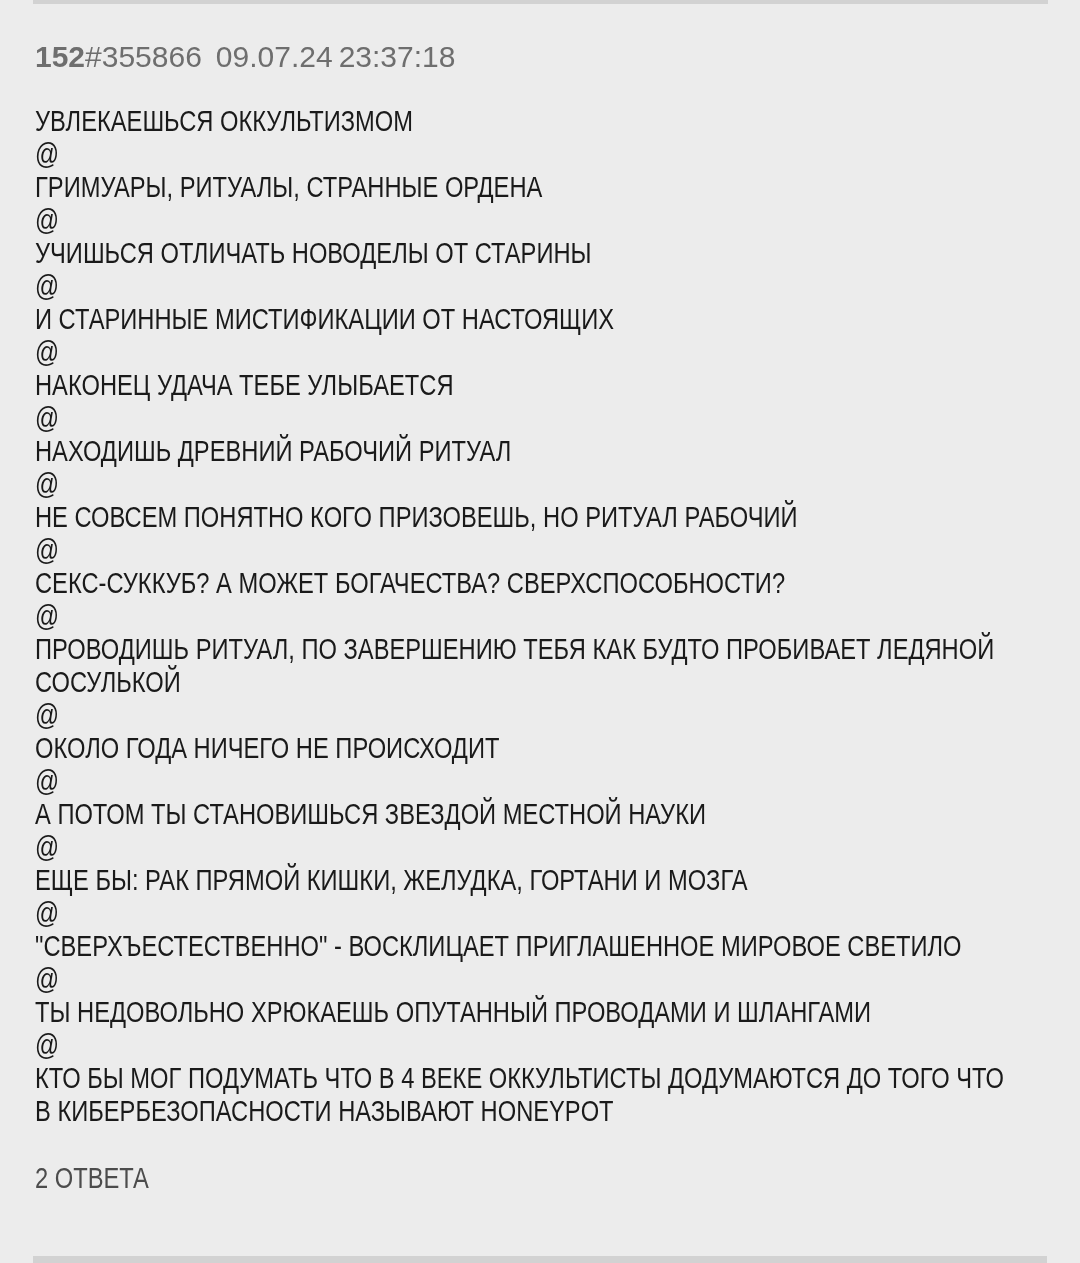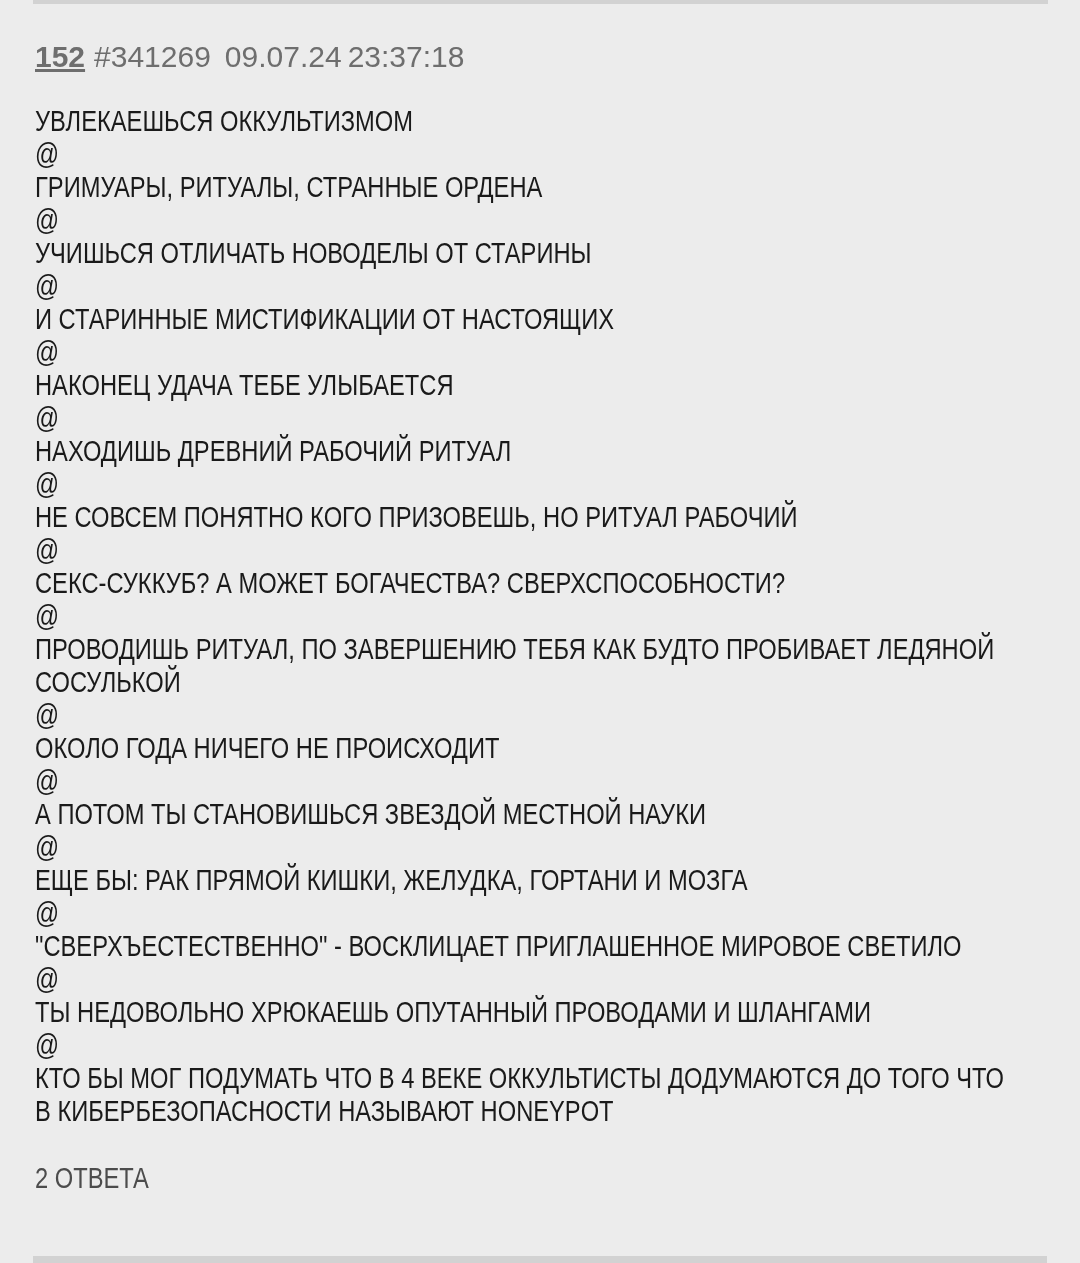--- a/index.html
+++ b/index.html
@@ -23,21 +23,21 @@
     left: 35px;
     top: 40px;
     right: 0;
   }
   .post-header {
     font-size: 30px;
     line-height: 33px;
     color: var(--header_muted, #6e6e6e);
     white-space: nowrap;
   }
-  .post-header .idx { font-weight: bold; margin-right: 9px; text-decoration: underline; }
+  .post-header .idx { font-weight: bold; margin-right: 0; }
   .post-header .pid { margin-right: 14px; }
   .post-header .pdate { margin-right: 6px; }
 
   .post-body {
     margin-top: 31px;
     width: 1250px;
     transform: scaleX(0.79);
     transform-origin: 0 0;
     font-size: 30px;
     line-height: 33px;
@@ -56,21 +56,21 @@
     white-space: nowrap;
   }
 </style>
 </head>
 <body>
 
 <div class="edge-strip top"></div>
 
 <div class="post">
   <div class="post-header">
-    <span class="idx">152</span><span class="pid">#341269</span><span class="pdate">09.07.24</span><span class="ptime">23:37:18</span>
+    <span class="idx">152</span><span class="pid">#355866</span><span class="pdate">09.07.24</span><span class="ptime">23:37:18</span>
   </div>
 
   <div class="post-body" id="post-body">
       <div class="post-line">УВЛЕКАЕШЬСЯ ОККУЛЬТИЗМОМ</div>
       <div class="post-line">@</div>
       <div class="post-line">ГРИМУАРЫ, РИТУАЛЫ, СТРАННЫЕ ОРДЕНА</div>
       <div class="post-line">@</div>
       <div class="post-line">УЧИШЬСЯ ОТЛИЧАТЬ НОВОДЕЛЫ ОТ СТАРИНЫ</div>
       <div class="post-line">@</div>
       <div class="post-line">И СТАРИННЫЕ МИСТИФИКАЦИИ ОТ НАСТОЯЩИХ</div>

